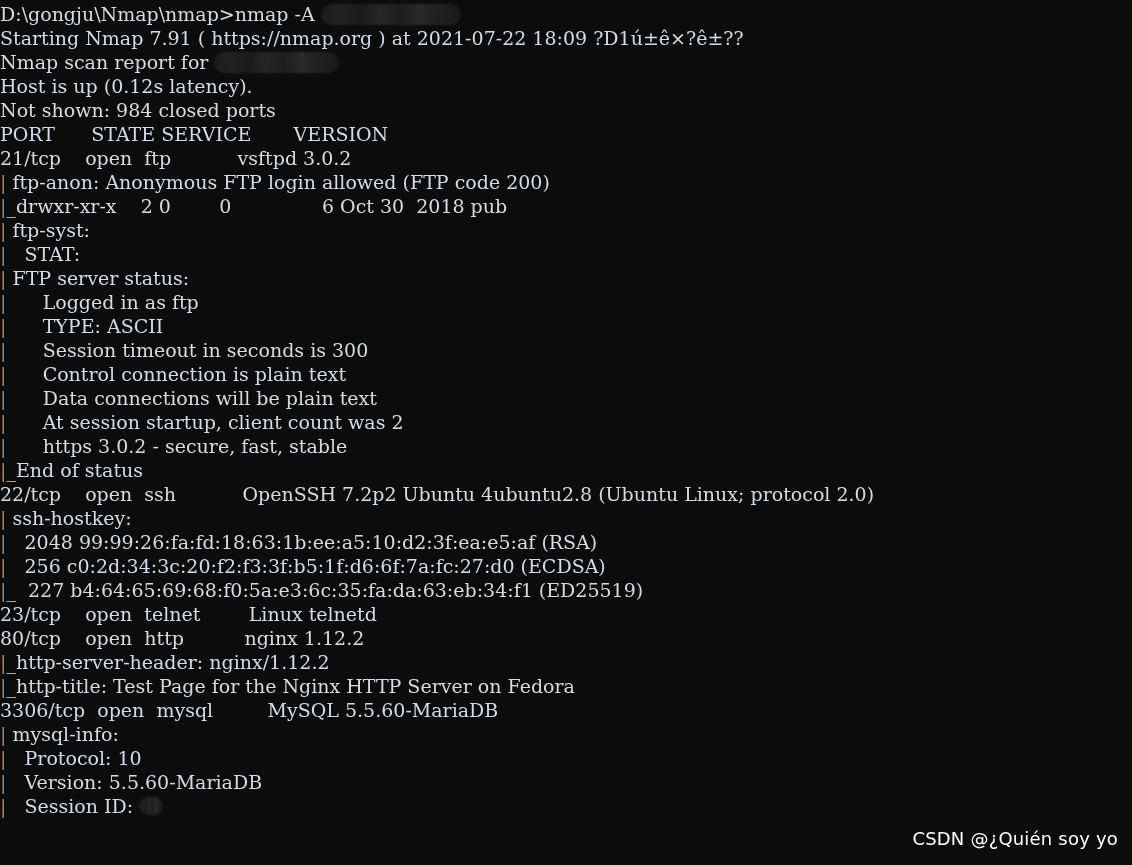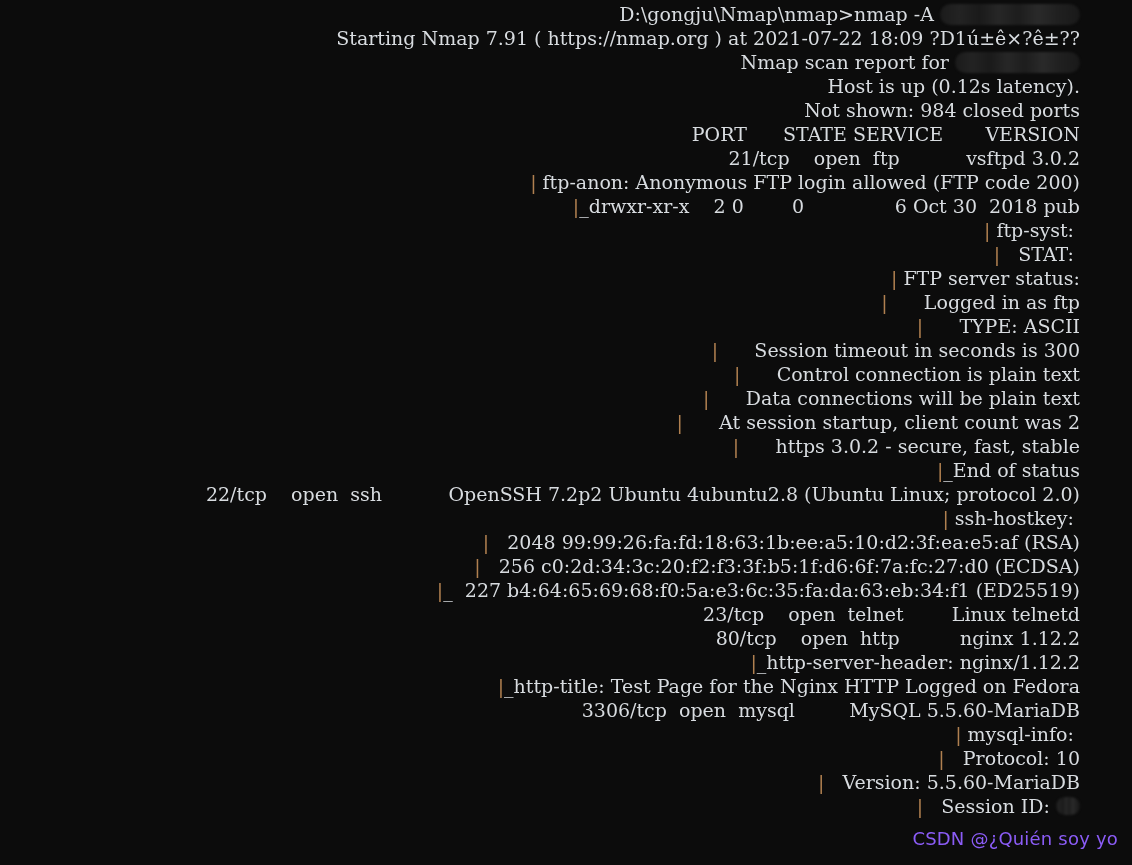--- a/index.html
+++ b/index.html
@@ -15,21 +15,20 @@
     overflow: hidden;
     font-family: "DejaVu Serif", "Liberation Serif", serif;
   }
   #terminal {
     position: absolute;
     left: 0;
     top: 0;
     width: 1080px;
     padding: 2px 0 0 0;
     box-sizing: border-box;
-    text-align: right;
   }
   .line {
     height: 24px;
     line-height: 24px;
     font-size: 19px;
     color: #d8dce0;
     white-space: pre;
     letter-spacing: 0px;
     font-family: "DejaVu Serif", "Liberation Serif", serif;
   }
@@ -53,21 +52,21 @@
   .redact.r-host  { width: 125px; }
   .redact.r-ip    { width: 82px;  }
   .redact.r-tid   { width: 24px; height: 18px; border-radius: 9px; }
 
   #watermark {
     position: absolute;
     right: 14px;
     bottom: 16px;
     font-family: "DejaVu Sans", "Liberation Sans", sans-serif;
     font-size: 18px;
-    color: #8b5cf6;
+    color: #ffffff;
     letter-spacing: 0.2px;
     white-space: pre;
   }
 </style>
 </head>
 <body>
 
 <div id="screen">
 
   <div id="terminal">
@@ -92,21 +91,21 @@
       <div class="line"><span class="pipe">|</span><span>      https 3.0.2 - secure, fast, stable</span></div>
       <div class="line"><span class="pipe">|</span><span>_End of status</span></div>
       <div class="line"><span>22/tcp    open  ssh           OpenSSH 7.2p2 Ubuntu 4ubuntu2.8 (Ubuntu Linux; protocol 2.0)</span></div>
       <div class="line"><span class="pipe">|</span><span> ssh-hostkey: </span></div>
       <div class="line"><span class="pipe">|</span><span>   2048 99:99:26:fa:fd:18:63:1b:ee:a5:10:d2:3f:ea:e5:af (RSA)</span></div>
       <div class="line"><span class="pipe">|</span><span>   256 c0:2d:34:3c:20:f2:f3:3f:b5:1f:d6:6f:7a:fc:27:d0 (ECDSA)</span></div>
       <div class="line"><span class="pipe">|</span><span>_  227 b4:64:65:69:68:f0:5a:e3:6c:35:fa:da:63:eb:34:f1 (ED25519)</span></div>
       <div class="line"><span>23/tcp    open  telnet        Linux telnetd</span></div>
       <div class="line"><span>80/tcp    open  http          nginx 1.12.2</span></div>
       <div class="line"><span class="pipe">|</span><span>_http-server-header: nginx/1.12.2</span></div>
-      <div class="line"><span class="pipe">|</span><span>_http-title: Test Page for the Nginx HTTP Logged on Fedora</span></div>
+      <div class="line"><span class="pipe">|</span><span>_http-title: Test Page for the Nginx HTTP Server on Fedora</span></div>
       <div class="line"><span>3306/tcp  open  mysql         MySQL 5.5.60-MariaDB</span></div>
       <div class="line"><span class="pipe">|</span><span> mysql-info: </span></div>
       <div class="line"><span class="pipe">|</span><span>   Protocol: 10</span></div>
       <div class="line"><span class="pipe">|</span><span>   Version: 5.5.60-MariaDB</span></div>
       <div class="line"><span class="pipe">|</span><span>   Session ID: </span><span class="redact r-tid"></span></div>
     </div>
 
   <div id="watermark">CSDN @¿Quién soy yo</div>
 
 </div>

